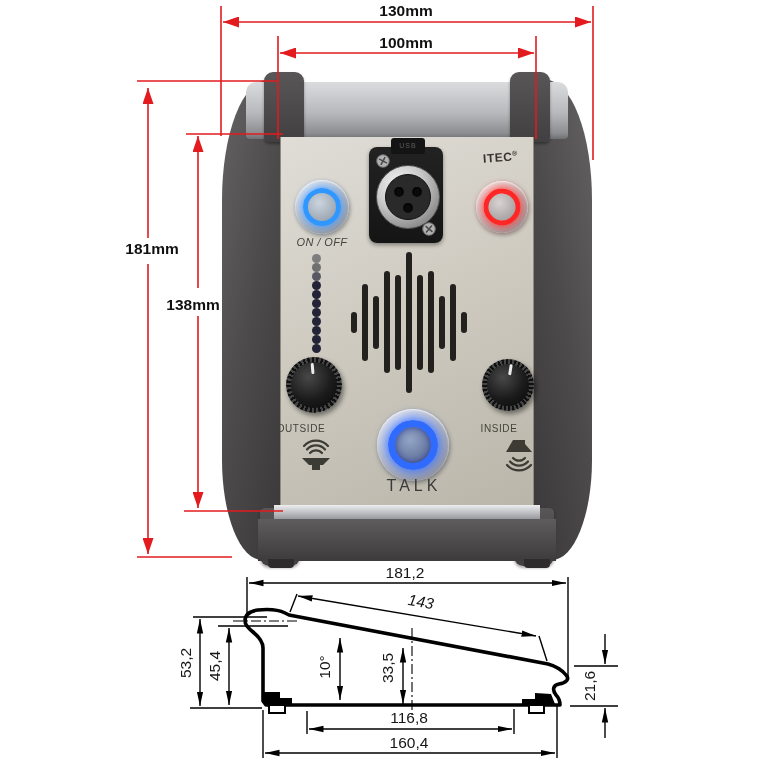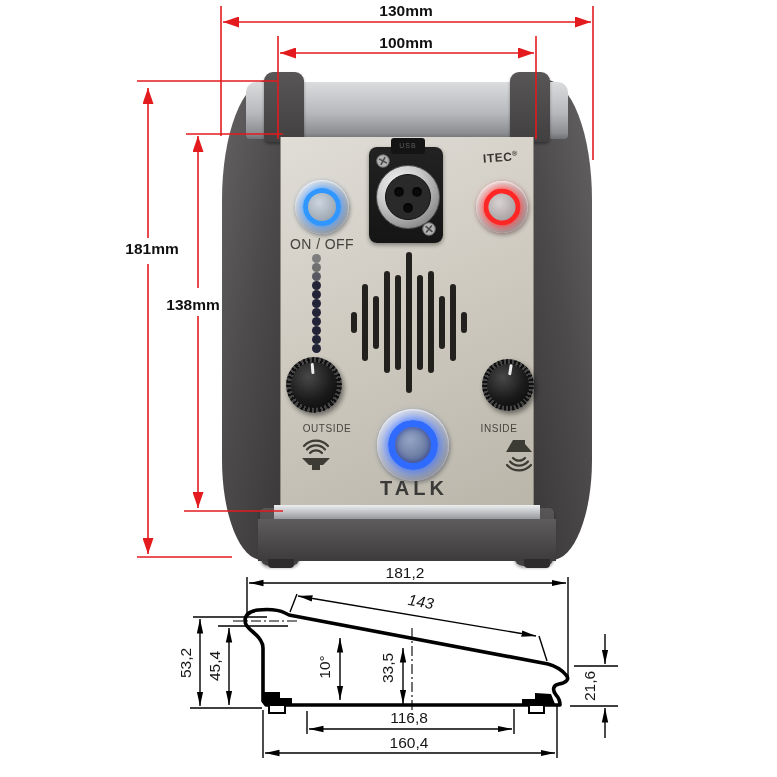--- a/index.html
+++ b/index.html
@@ -94,23 +94,23 @@
   .xlr-inner { position:absolute; left:8px; top:8px; width:44px; height:44px; border-radius:50%;
     background:#2a2a2a; border:1px solid #111; }
   .xlr-hole { position:absolute; width:10px; height:10px; border-radius:50%;
     background:#0a0a0a; box-shadow:inset 0 1px 2px #000, 0 0 1px #444; }
   .screw { position:absolute; }
 
   .brand { position:absolute; left:202px; top:13px; width:48px; color:#3a342e;
     font-weight:bold; font-size:12px; letter-spacing:.5px; transform:rotate(-4deg); }
   .brand sup { font-size:7px; }
 
-  .talk-label { font-size:20px; font-weight:700; letter-spacing:4px; color:#3a3a38; }
+  .talk-label { font-size:16px; font-weight:400; letter-spacing:4px; color:#3a3a38; }
   .io-label { font-size:10px; letter-spacing:.6px; }
-  .onoff-label { font-size:14px; letter-spacing:.4px; }
+  .onoff-label { font-size:11px; letter-spacing:.4px;font-style:italic; }
 </style>
 </head>
 <body>
 
 <div class="canvas">
 
   <div class="device">
     <div class="pillar left"></div>
     <div class="pillar right"></div>
     <div class="top-rail"></div>
@@ -181,21 +181,21 @@
 
       <div class="knob" style="left:5px; top:220px; width:56px; height:56px;">
         <div class="knob-top"></div>
         <div class="knob-mark" style="transform:translateX(-50%) rotate(-5deg);"></div>
       </div>
       <div class="knob" style="left:201px; top:222px; width:52px; height:52px;">
         <div class="knob-top"></div>
         <div class="knob-mark" style="top:5px; transform:translateX(-50%) rotate(9deg); transform-origin:50% 21px;"></div>
       </div>
 
-      <div class="panel-label io-label" style="left:46px; top:286px;">OUTSIDE</div>
+      <div class="panel-label io-label" style="left:20px; top:286px;">OUTSIDE</div>
       <div class="panel-label io-label" style="left:218px; top:286px;">INSIDE</div>
 
       <svg style="position:absolute; left:15px; top:300px;" width="40" height="40">
         <g stroke="#3c3c34" stroke-width="2.2" fill="none" stroke-linecap="round">
           <path d="M14,16 A8,8 0 0 1 26,16"></path>
           <path d="M11,12.5 A12,12 0 0 1 29,12.5"></path>
           <path d="M8,9 A16,16 0 0 1 32,9"></path>
         </g>
         <path d="M6,21 L34,21 L27,28 L24,28 L24,33 L16,33 L16,28 L13,28 Z" fill="#3c3c34"></path>
       </svg>

